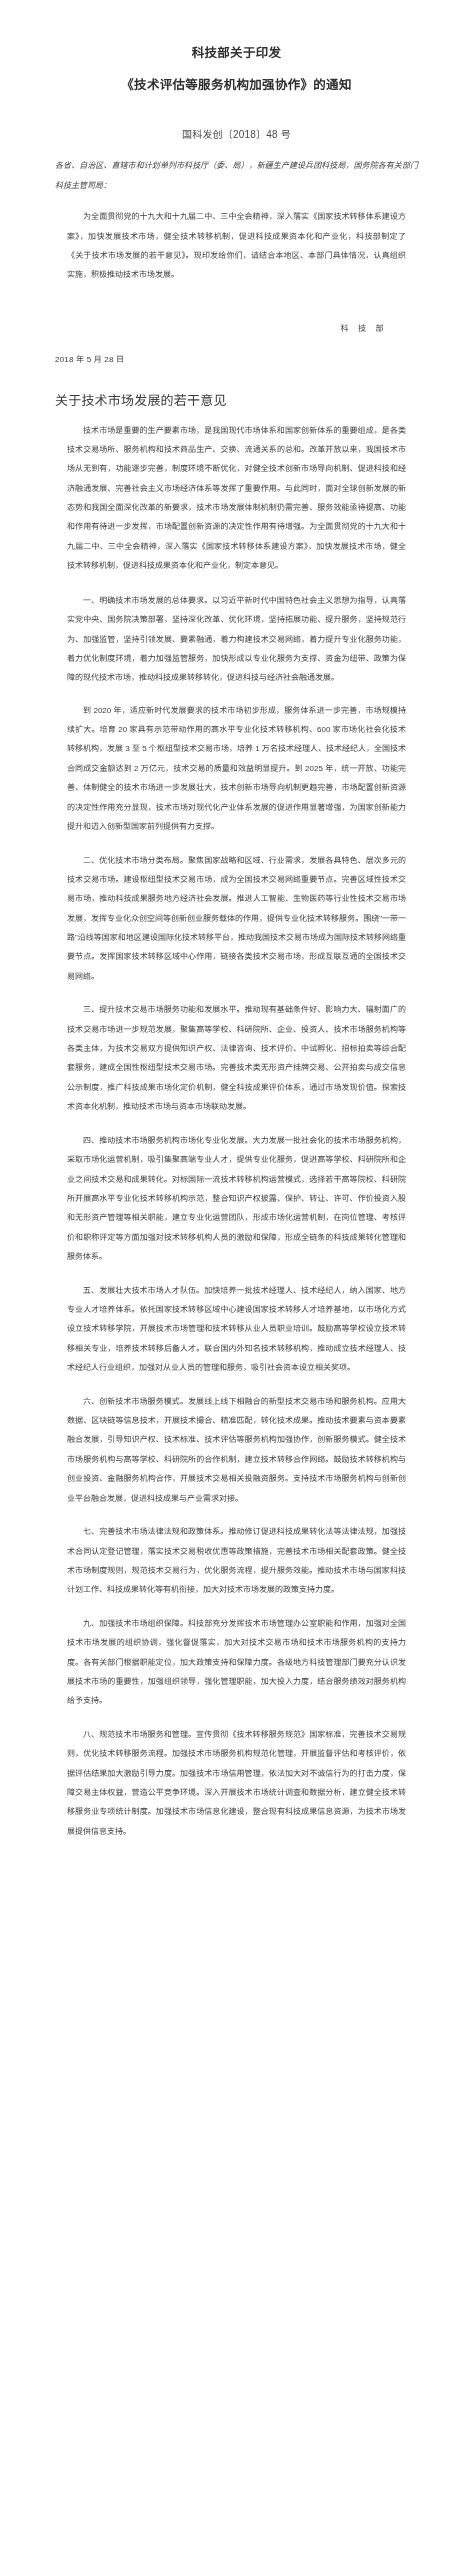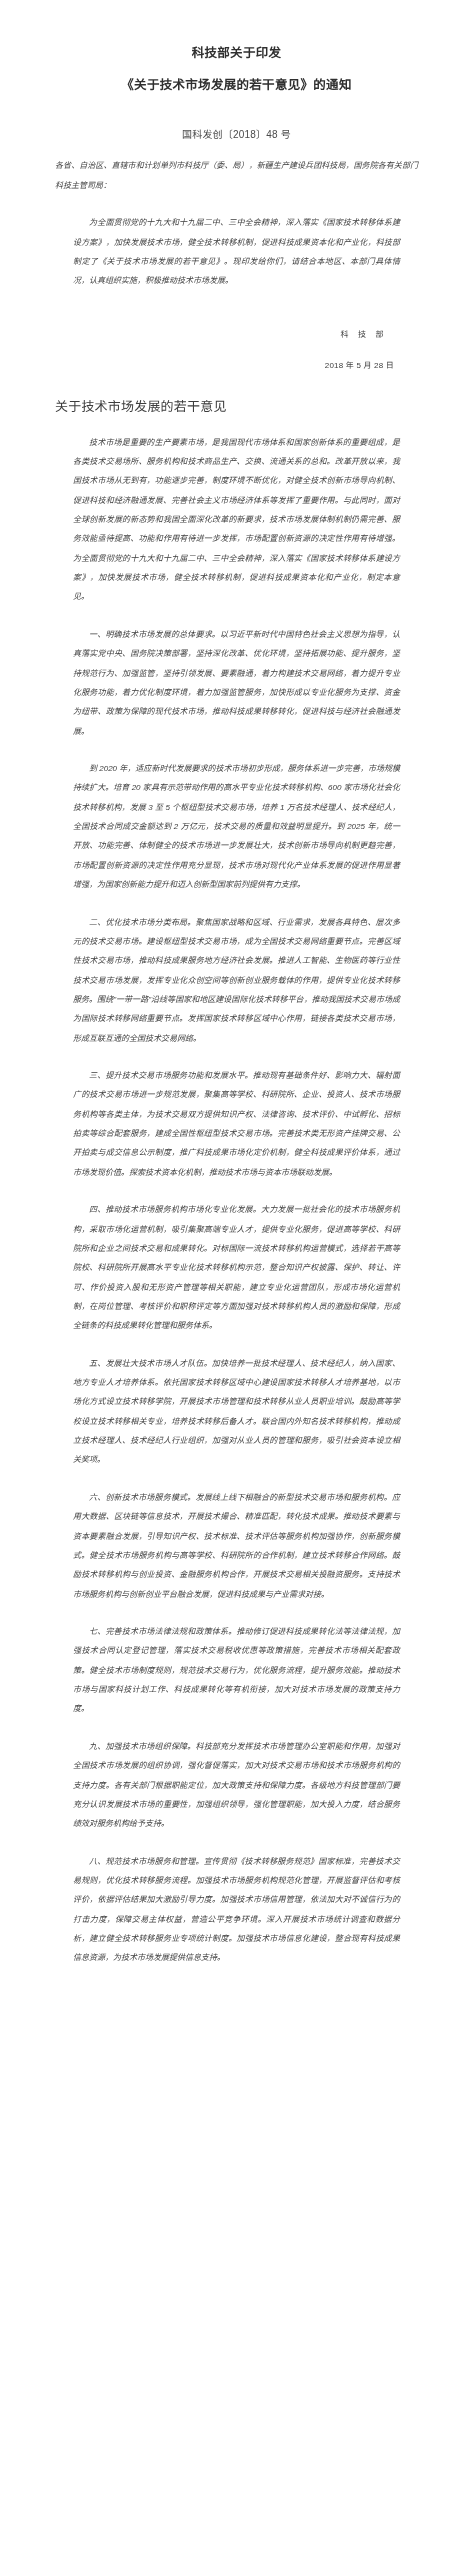--- a/index.html
+++ b/index.html
@@ -62,44 +62,42 @@
     text-align: justify;
     text-justify: inter-ideograph;
     font-style: italic;
   }
 
   
   p.para {
     font-size: 8px;
     line-height: 2.42;
     color: #3d3d3d;
-    margin: 18px;
+    margin: 12px;
     text-indent: 2em;
     text-align: justify;
     text-justify: inter-ideograph;
-    font-style: italic;
   }
   p.para + p.para {
     margin-top: 13px;
   }
   .intro-para {
     margin-top: 13px;
   }
 
   
   .signature {
     text-align: right;
     font-size: 8px;
     color: #3d3d3d;
     margin-top: 37px;
     padding-right: 31px;
     letter-spacing: 3.6px;
   }
   .sign-date {
-    text-align: right;
     font-size: 8px;
     color: #3d3d3d;
     margin-top: 20px;
     padding-right: 24px;
     letter-spacing: 0.2px;
   }
 
   
   .sub-title {
     text-align: left;
@@ -117,21 +115,21 @@
   }
 </style>
 </head>
 <body>
 
 <div class="page">
   <div class="doc-body">
 
     <div class="title-block">
       <div class="doc-title-line">科技部关于印发</div>
-      <div class="doc-title-line second">《关于技术市场发展的若干意见》的通知</div>
+      <div class="doc-title-line second">《技术评估等服务机构加强协作》的通知</div>
     </div>
 
     <div class="doc-number">国科发创〔2018〕48 号</div>
 
     <div class="addressee">各省、自治区、直辖市和计划单列市科技厅（委、局），新疆生产建设兵团科技局，国务院各有关部门科技主管司局：</div>
 
     <p class="para intro-para">为全面贯彻党的十九大和十九届二中、三中全会精神，深入落实《国家技术转移体系建设方案》，加快发展技术市场，健全技术转移机制，促进科技成果资本化和产业化，科技部制定了《关于技术市场发展的若干意见》。现印发给你们，请结合本地区、本部门具体情况，认真组织实施，积极推动技术市场发展。</p>
 
     <div class="signature">科 技 部</div>
 

